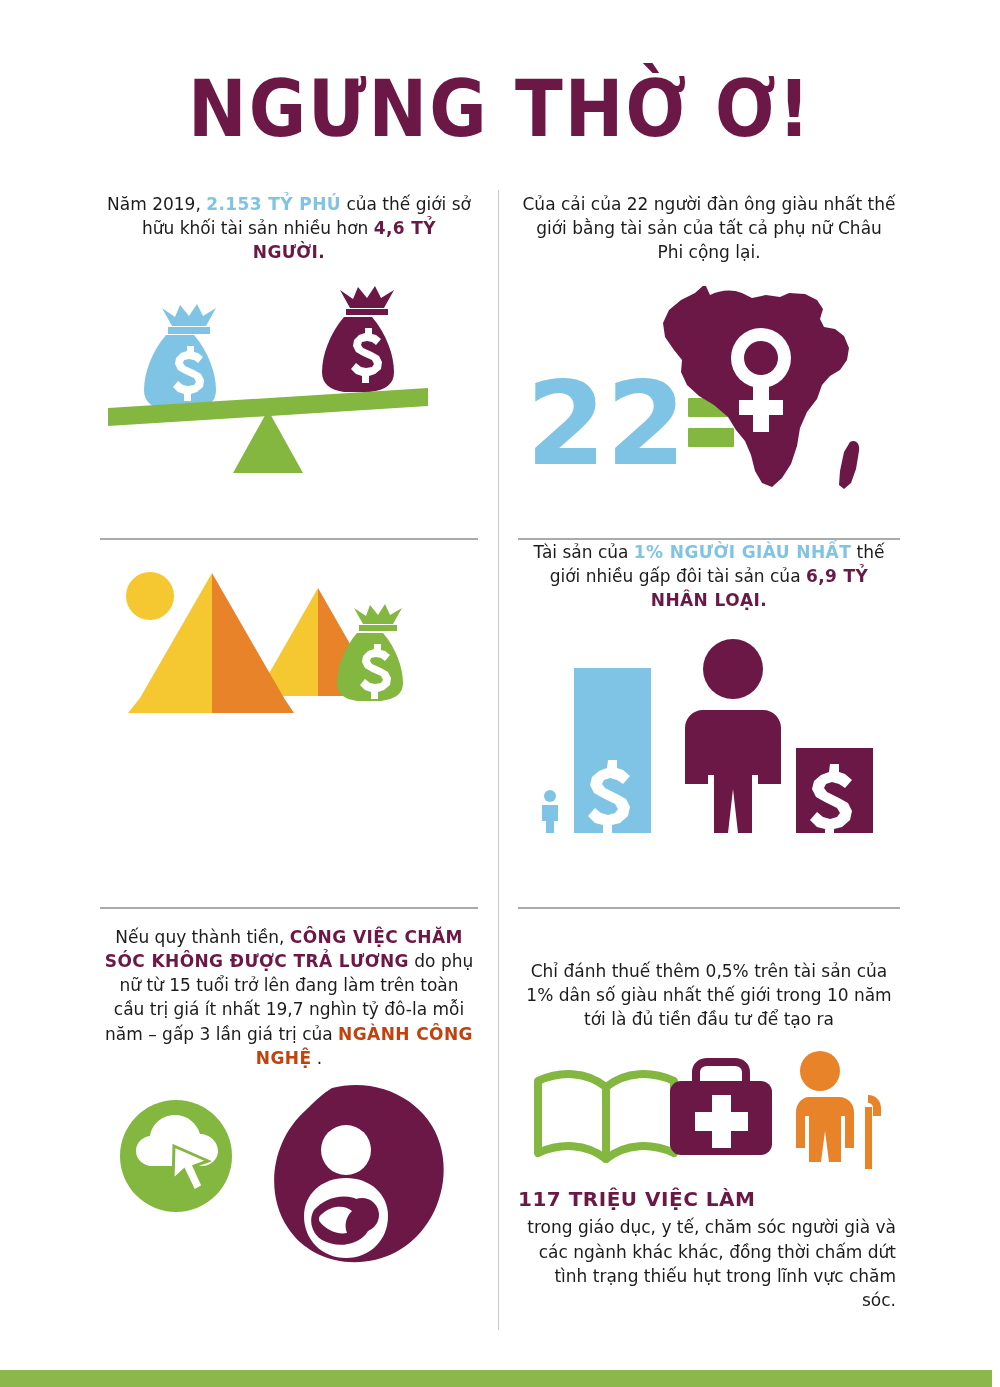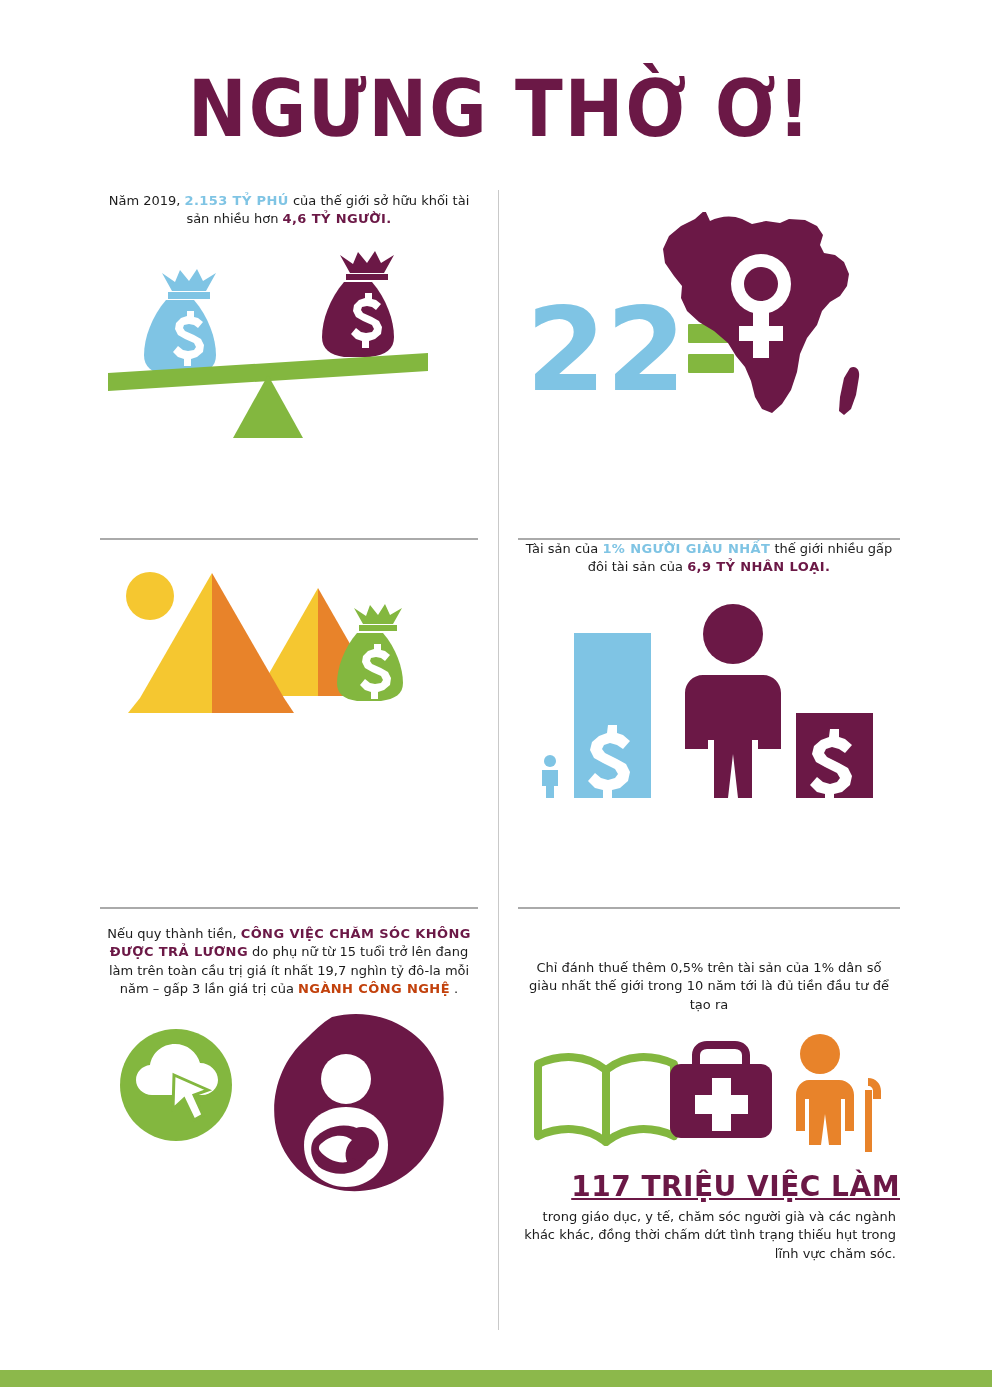--- a/index.html
+++ b/index.html
@@ -63,39 +63,38 @@
   .cell { position: absolute; }
   .cell.c1 { left: 0px;   width: 378px; }
   .cell.c2 { left: 418px; width: 382px; }
   .cell.r1 { top: 0px;   height: 348px; }
   .cell.r2 { top: 350px; height: 367px; }
   .cell.r3 { top: 719px; height: 421px; }
 
   
   .txt {
     text-align: center;
-    font-size: 13px;
+    font-size: 17px;
     line-height: 1.42;
     color: #1c1c1c;
     font-family: "DejaVu Sans", sans-serif;
     padding: 0 4px;
   }
   .b-blue   { color: #7FC4E4; font-weight: bold; letter-spacing: .4px; }
   .b-purple { color: #6B1846; font-weight: bold; letter-spacing: .4px; }
   .b-green  { color: #c2410c; font-weight: bold; letter-spacing: .4px; }
 
   .bignum {
-    text-align: right;
+    text-align: left;
     color: #6B1846;
     font-weight: bold;
-    font-size: 28px;
+    font-size: 20px;
     letter-spacing: .5px;
     font-family: "DejaVu Sans", sans-serif;
     line-height: 1.2;
-    text-decoration: underline;
   }
 
   .art { width: 100%; display: block; }
 
   
   #bottombar {
     position: absolute;
     left: 0; top: 1370px;
     width: 1000px; height: 17px;
     background: #8CB84B;
@@ -142,20 +141,21 @@
           <path d="M265 50 l7 0 0 6 4 1 5 4 -5 6 -4 -3 -5 -1 -5 1 -1 3 2 3 9 4 7 4 3 6 -1 7 -6 5 -6 2 0 7 -7 0 0 -7 -6 -2 -5 -5 5 -6 5 4 5 1 6 -1 2 -3 -2 -4 -9 -4 -7 -4 -3 -6 1 -6 5 -5 6 -2z"></path>
         </g>
 
         <polygon points="8,130 328,110 328,128 8,148" fill="#83B73F"></polygon>
 
         <polygon points="168,132 203,195 133,195" fill="#83B73F"></polygon>
       </svg>
     </div>
 
     <div class="cell c2 r1">
+      <div class="txt" style="padding-top:2px;">Của cải của 22 người đàn ông giàu nhất thế giới bằng tài sản của tất cả phụ nữ Châu Phi cộng lại.</div>
 
       <svg class="art" style="margin-top:22px;" viewBox="0 0 382 215">
 
         <text x="8" y="178" font-family="DejaVu Sans, sans-serif" font-size="115" font-weight="bold" fill="#7FC4E4">22</text>
 
         <g fill="#83B73F">
           <rect x="170" y="112" width="46" height="19" rx="1"></rect>
           <rect x="170" y="142" width="46" height="19" rx="1"></rect>
         </g>
 

